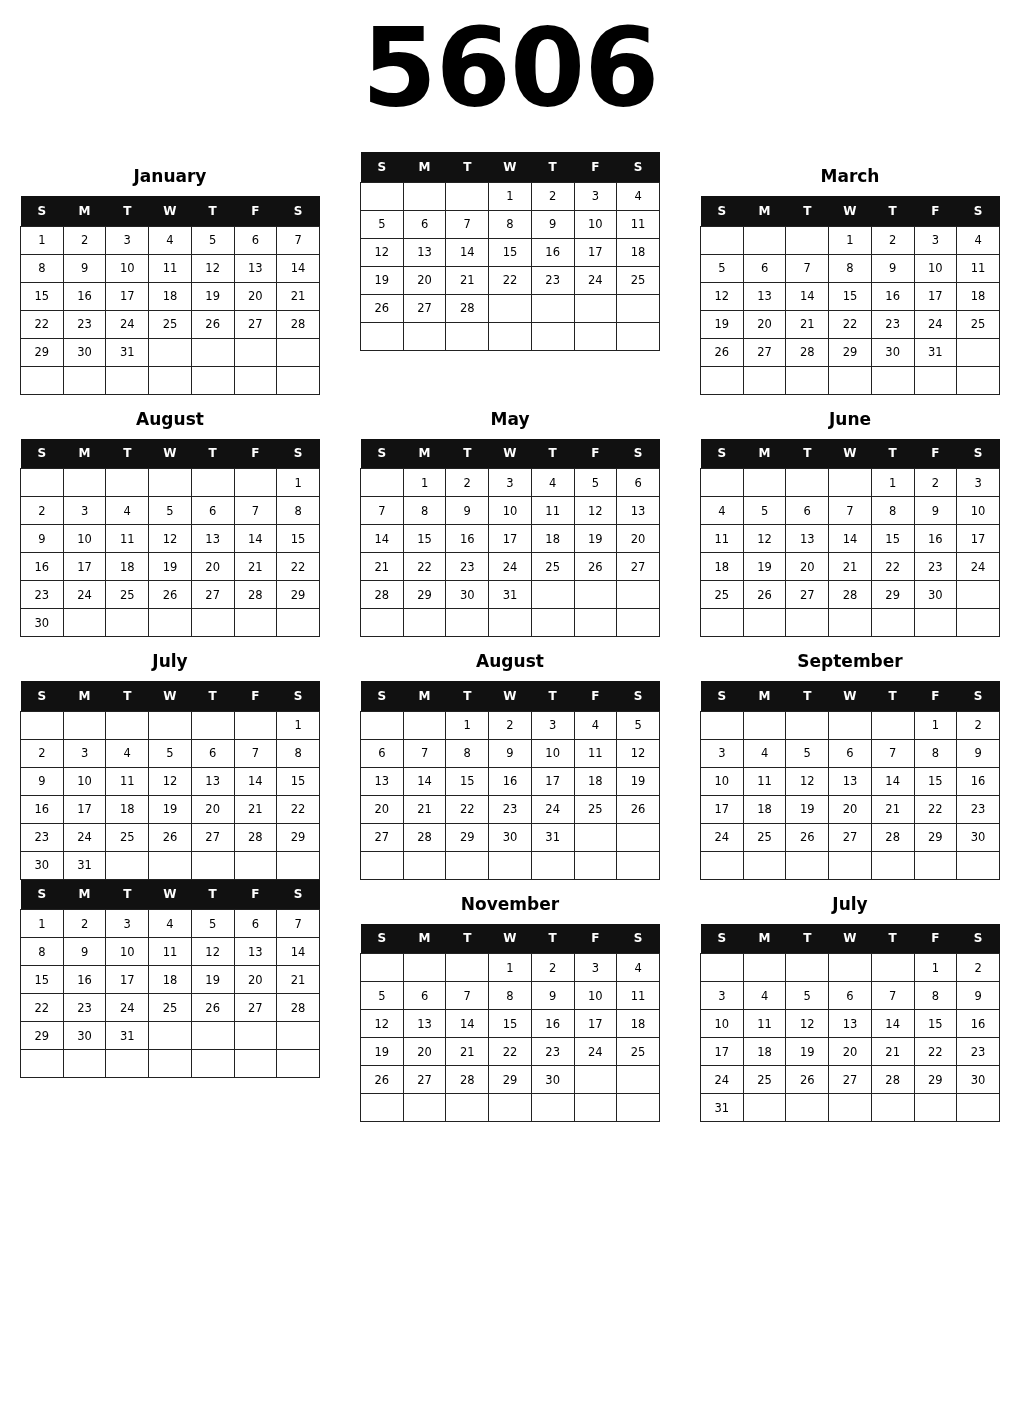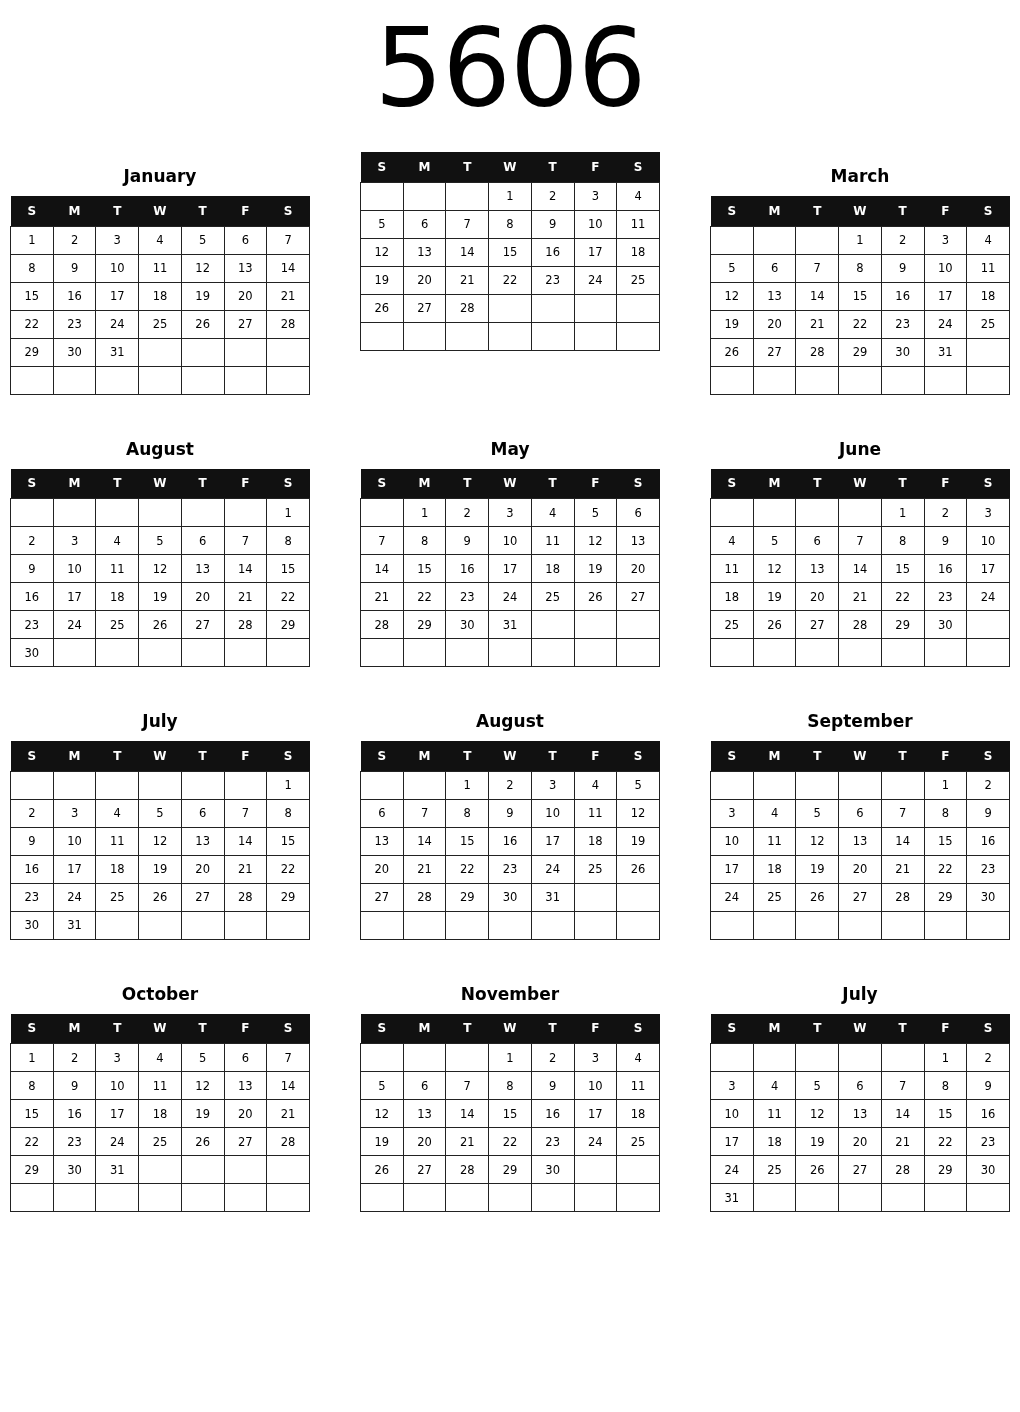--- a/index.html
+++ b/index.html
@@ -17,35 +17,34 @@
   }
   .page {
     width: 1020px;
     height: 1412px;
     position: relative;
     padding: 0;
   }
   .year-title {
     text-align: center;
     font-size: 108px;
-    font-weight: normal;
+    font-weight: bold;
     line-height: 1;
     letter-spacing: -1px;
     margin: 14px 0 5px 0;
     padding: 0;
     font-family: "DejaVu Sans", sans-serif;
   }
   .months-grid {
     margin-top: 30px;
     display: grid;
     grid-template-columns: repeat(3, 320px);
     justify-content: center;
     column-gap: 20px;
     row-gap: 0;
-    gap: 30px;
   }
   .month {
     width: 320px;
     margin-bottom: 0;
     padding-bottom: 0;
   }
   .month-name {
     text-align: center;
     font-size: 17px;
     font-weight: bold;
@@ -728,21 +727,20 @@
               <td></td>
               <td></td>
               <td></td>
               <td></td>
               <td></td>
             </tr>
           </tbody>
         </table>
       </div>
       <div class="month">
-        <div class="month-name">October</div>
         <table class="cal">
           <thead>
             <tr class="head-row">
               <th>S</th>
               <th>M</th>
               <th>T</th>
               <th>W</th>
               <th>T</th>
               <th>F</th>
               <th>S</th>

